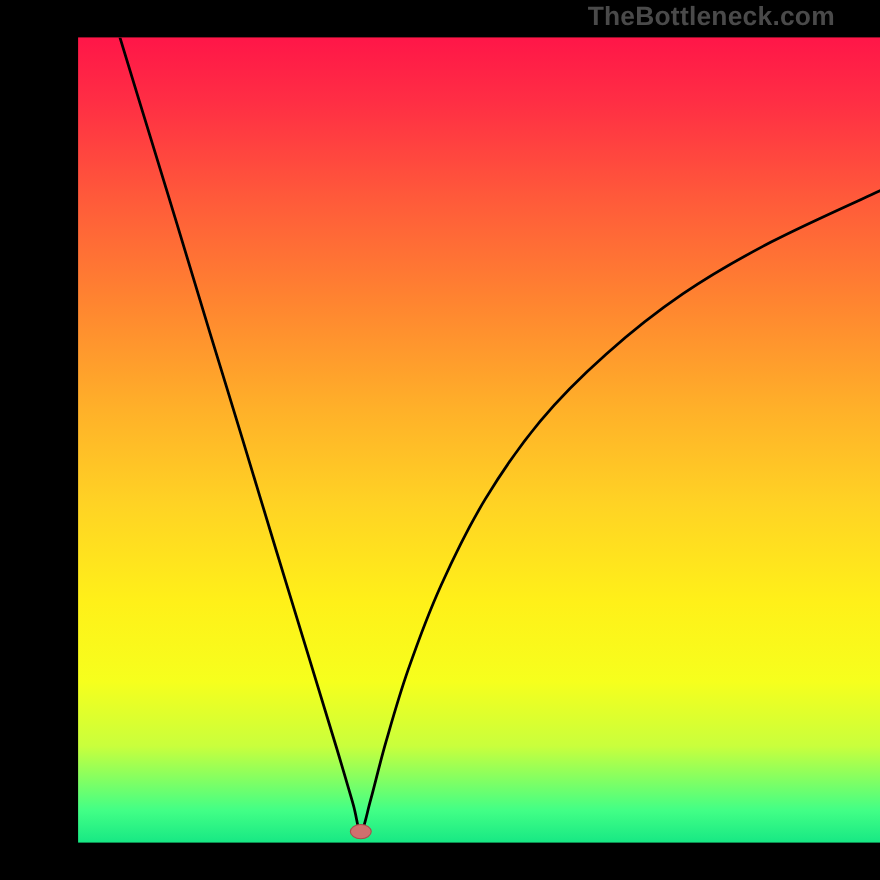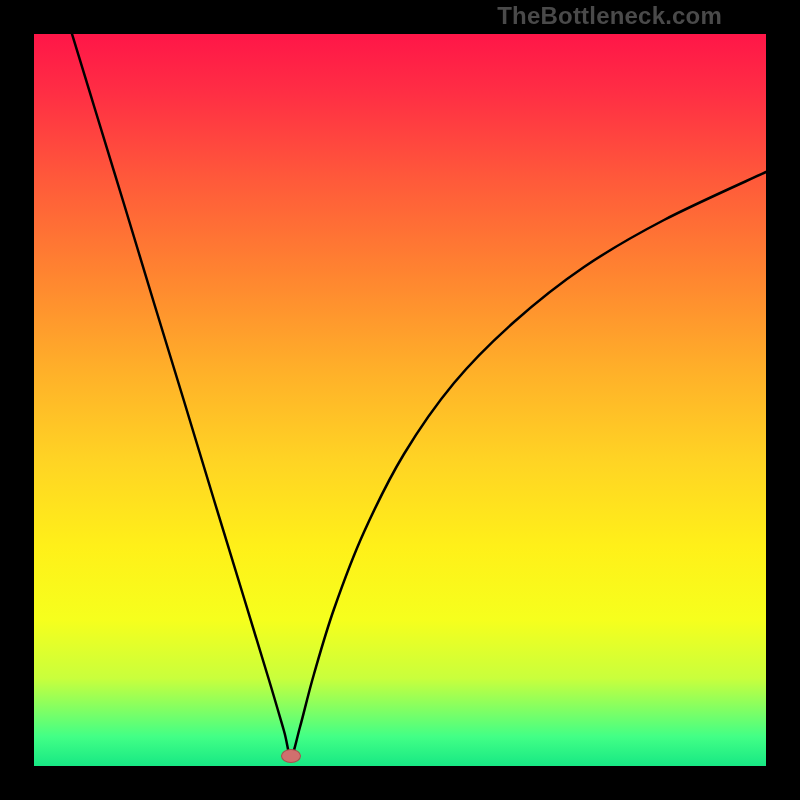--- a/index.html
+++ b/index.html
@@ -9,20 +9,21 @@
     height: 800px;
     overflow: hidden;
     background: #000;
     font-family: Arial, Helvetica, sans-serif;
   }
   .frame {
     position: relative;
     width: 732px;
     height: 800px;
     background: #000;
+    margin-left: 37px;
   }
   .watermark {
     position: absolute;
     top: 2px;
     right: 10px;
     color: #4a4a4a;
     font-size: 24px;
     font-weight: 600;
     letter-spacing: 0.2px;
     z-index: 5;

